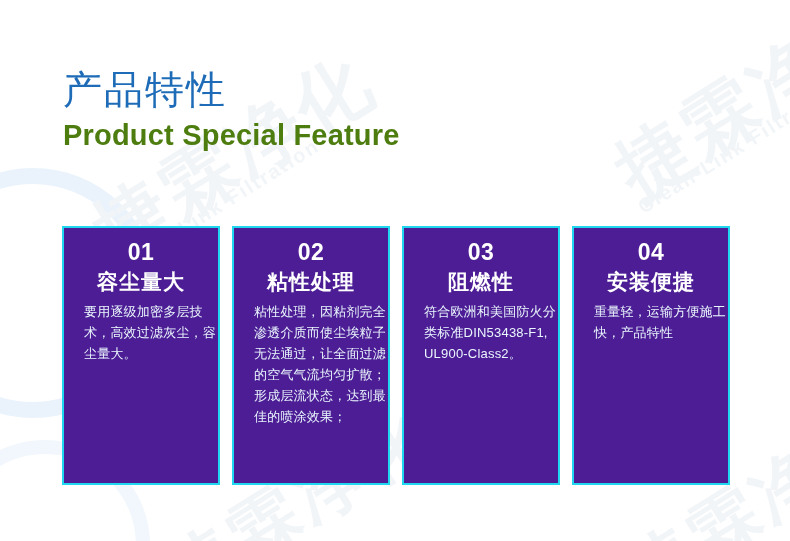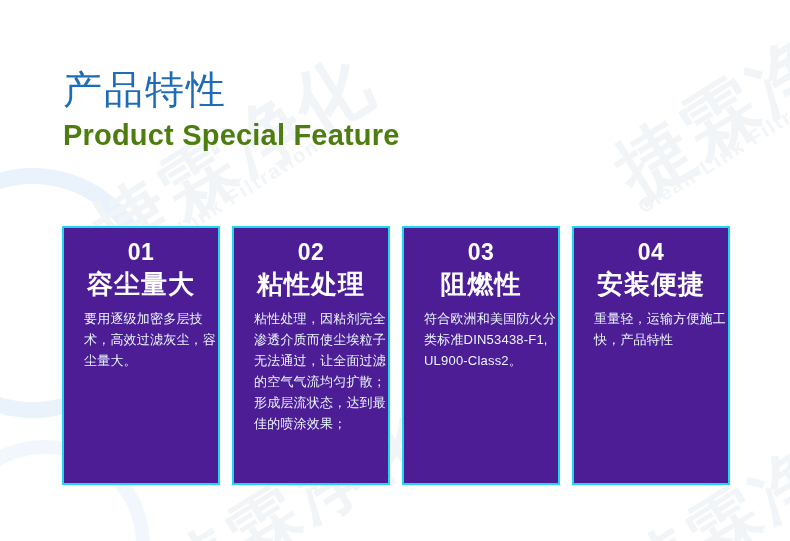--- a/index.html
+++ b/index.html
@@ -123,21 +123,21 @@
   }
   .card-num {
     font-size: 23px;
     font-weight: 700;
     color: #ffffff;
     line-height: 1.25;
     letter-spacing: 0.5px;
     margin-top: 2px;
   }
   .card-title {
-    font-size: 26px;
+    font-size: 21px;
     font-weight: 700;
     color: #ffffff;
     line-height: 1.3;
     letter-spacing: 1px;
     margin-top: 1px;
     white-space: nowrap;
   }
   .card-body {
     font-size: 13px;
     color: #eaf6fd;

